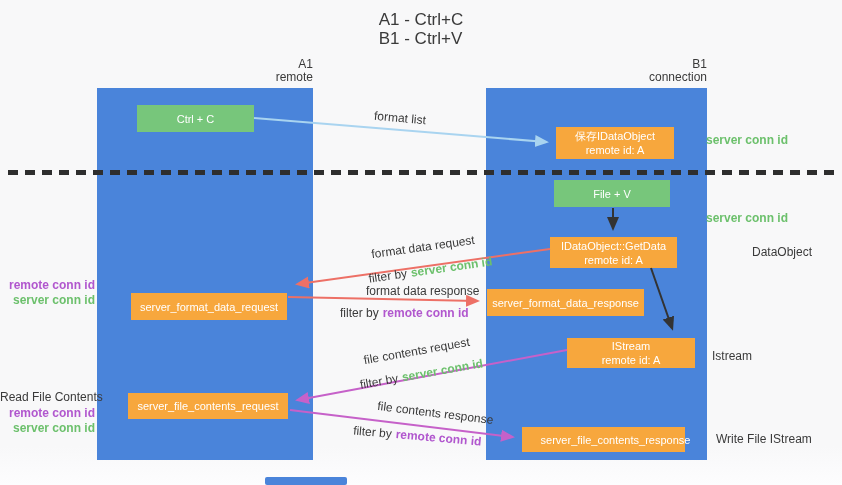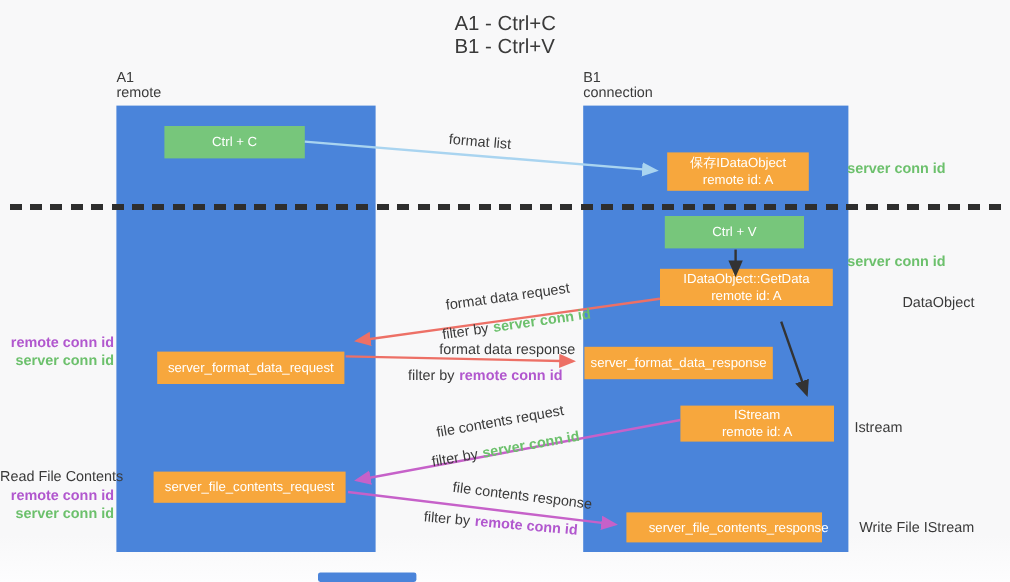--- a/index.html
+++ b/index.html
@@ -7,21 +7,21 @@
   #stage {
     position:relative; width:842px; height:485px;
     background:linear-gradient(#f8f8f9 92%, #fdfdfe);
     font-family:"Liberation Sans", sans-serif;
     color:#3a3a3a; overflow:hidden;
   }
   
   .title-wrap { position:absolute; top:10px; left:0; width:842px; text-align:center; }
   .title-inner { display:inline-block; text-align:left; font-size:17px; line-height:19px; color:#3a3a3a; }
   
-  .lane-header { position:absolute; text-align:left; font-size:12px; line-height:13px; color:#3a3a3a; }
+  .lane-header { position:absolute; text-align:right; font-size:12px; line-height:13px; color:#3a3a3a; }
   #hdr-a1 { left:97px; top:58px; width:216px; }
   #hdr-b1 { left:486px; top:58px; width:221px; }
   
   .lane { position:absolute; top:88px; height:372px; background:#4a84da; z-index:1; }
   #lane-a1 { left:97px; width:216px; }
   #lane-b1 { left:486px; width:221px; }
   
   #phase-separator {
     position:absolute; left:8px; top:170px; width:827px; height:5px; z-index:4;
     background:repeating-linear-gradient(90deg, #2e2e2e 0 10px, transparent 10px 17px);
@@ -30,21 +30,21 @@
   .node {
     position:absolute; z-index:3; display:flex; flex-direction:column;
     align-items:center; justify-content:center; text-align:center;
     color:#fff; font-size:11px; line-height:14px;
   }
   .green  { background:#77c67b; }
   .orange { background:#f7a73d; }
   #node-ctrl-c   { left:137px; top:105px; width:117px; height:27px; }
   #node-save-obj { left:556px; top:127px; width:118px; height:32px; }
   #node-ctrl-v   { left:554px; top:180px; width:116px; height:27px; }
-  #node-getdata  { left:550px; top:224px; width:144px; height:31px;text-align:center; }
+  #node-getdata  { left:550px; top:237px; width:127px; height:31px;text-align:center; }
   #node-fmt-req  { left:131px; top:293px; width:156px; height:27px; }
   #node-fmt-resp { left:487px; top:289px; width:157px; height:27px; }
   #node-istream  { left:567px; top:338px; width:128px; height:30px; }
   #node-file-req { left:128px; top:393px; width:160px; height:26px; }
   #node-file-resp{ left:522px; top:427px; width:163px; height:25px;padding-left:24px; }
   
   .edge-label { position:absolute; z-index:5; font-size:12px; white-space:nowrap; color:#3a3a3a; }
   .k-green  { color:#6cc06c; font-weight:bold; margin-left:4px; }
   .k-purple { color:#b157ce; font-weight:bold; margin-left:4px; }
   #lbl-format-list { left:374px; top:111px; transform:rotate(5deg); }
@@ -103,21 +103,21 @@
   <div id="phase-separator"></div>
 
   <div class="node green" id="node-ctrl-c">
     <span>Ctrl + C</span>
   </div>
   <div class="node orange" id="node-save-obj">
     <span>保存IDataObject</span>
     <span>remote id: A</span>
   </div>
   <div class="node green" id="node-ctrl-v">
-    <span>Ctrl + V</span>
+    <span>File + V</span>
   </div>
   <div class="node orange" id="node-getdata">
     <span>IDataObject::GetData</span>
     <span>remote id: A</span>
   </div>
   <div class="node orange" id="node-fmt-req">
     <span>server_format_data_request</span>
   </div>
   <div class="node orange" id="node-fmt-resp">
     <span>server_format_data_response</span>

